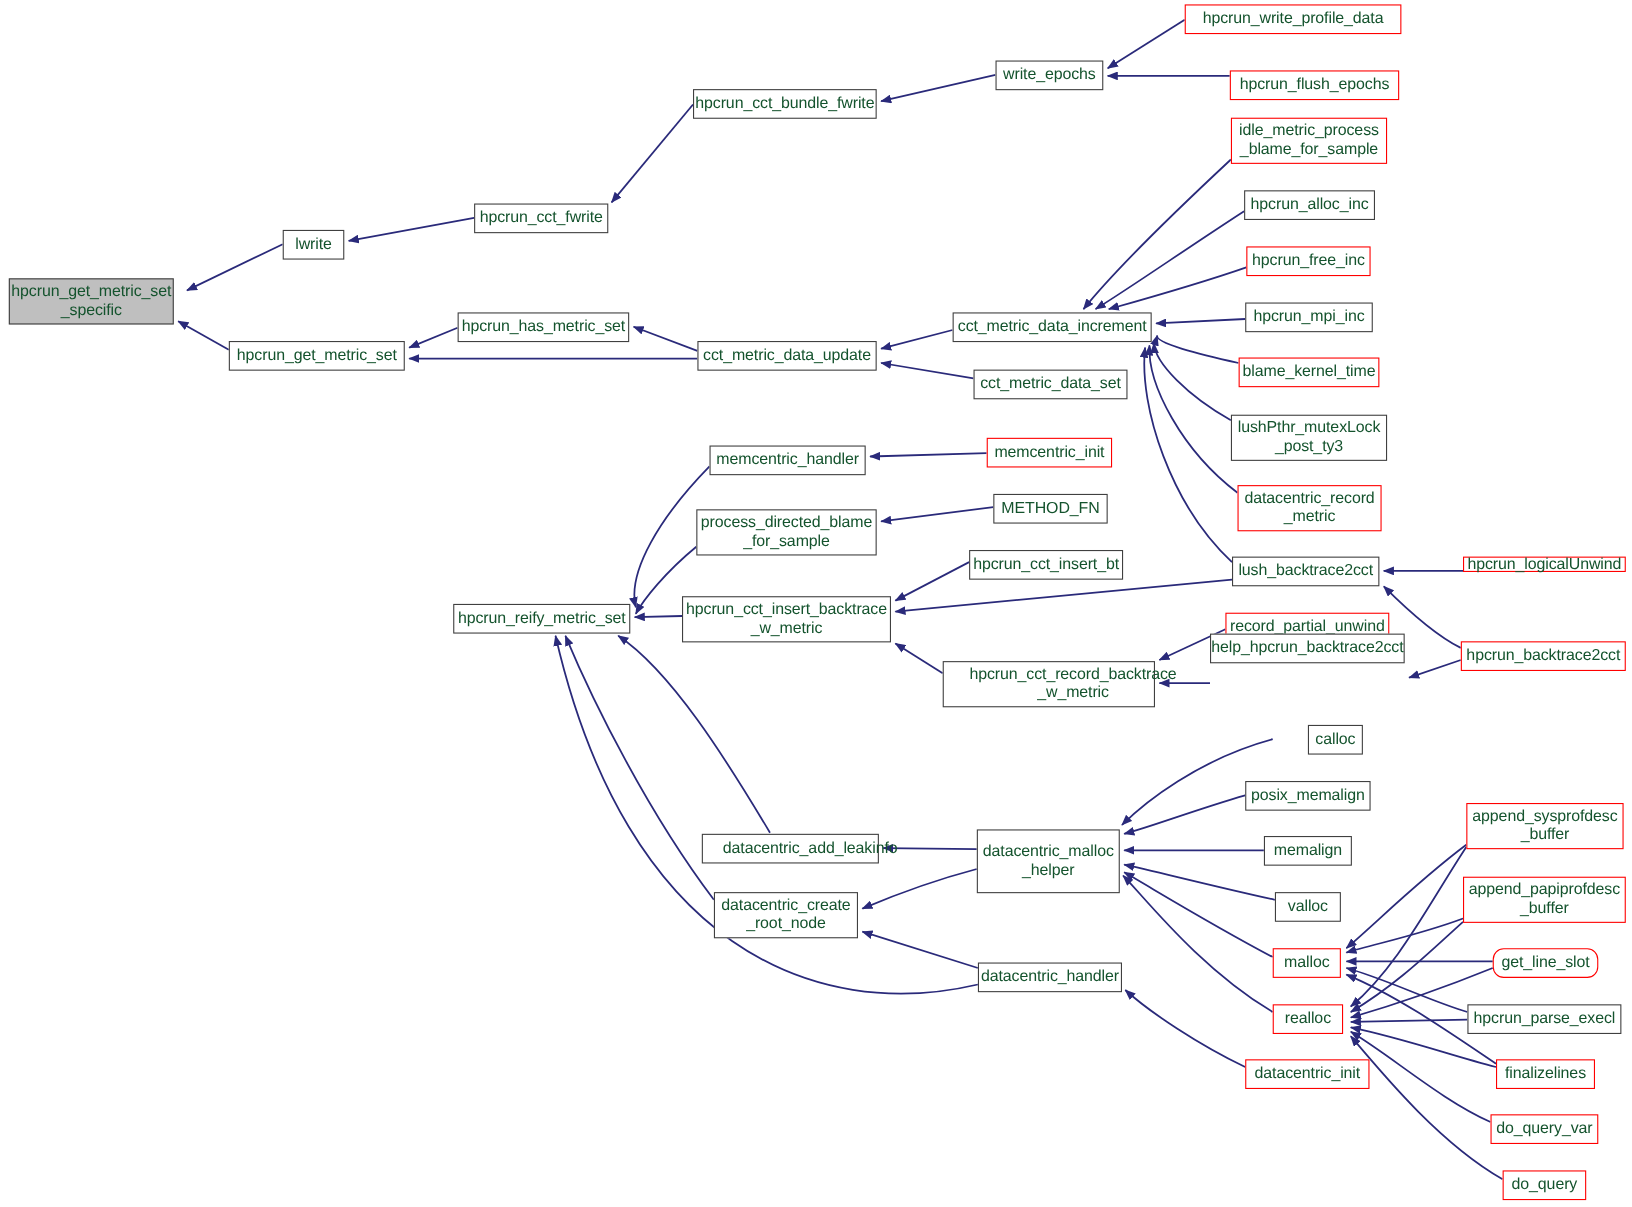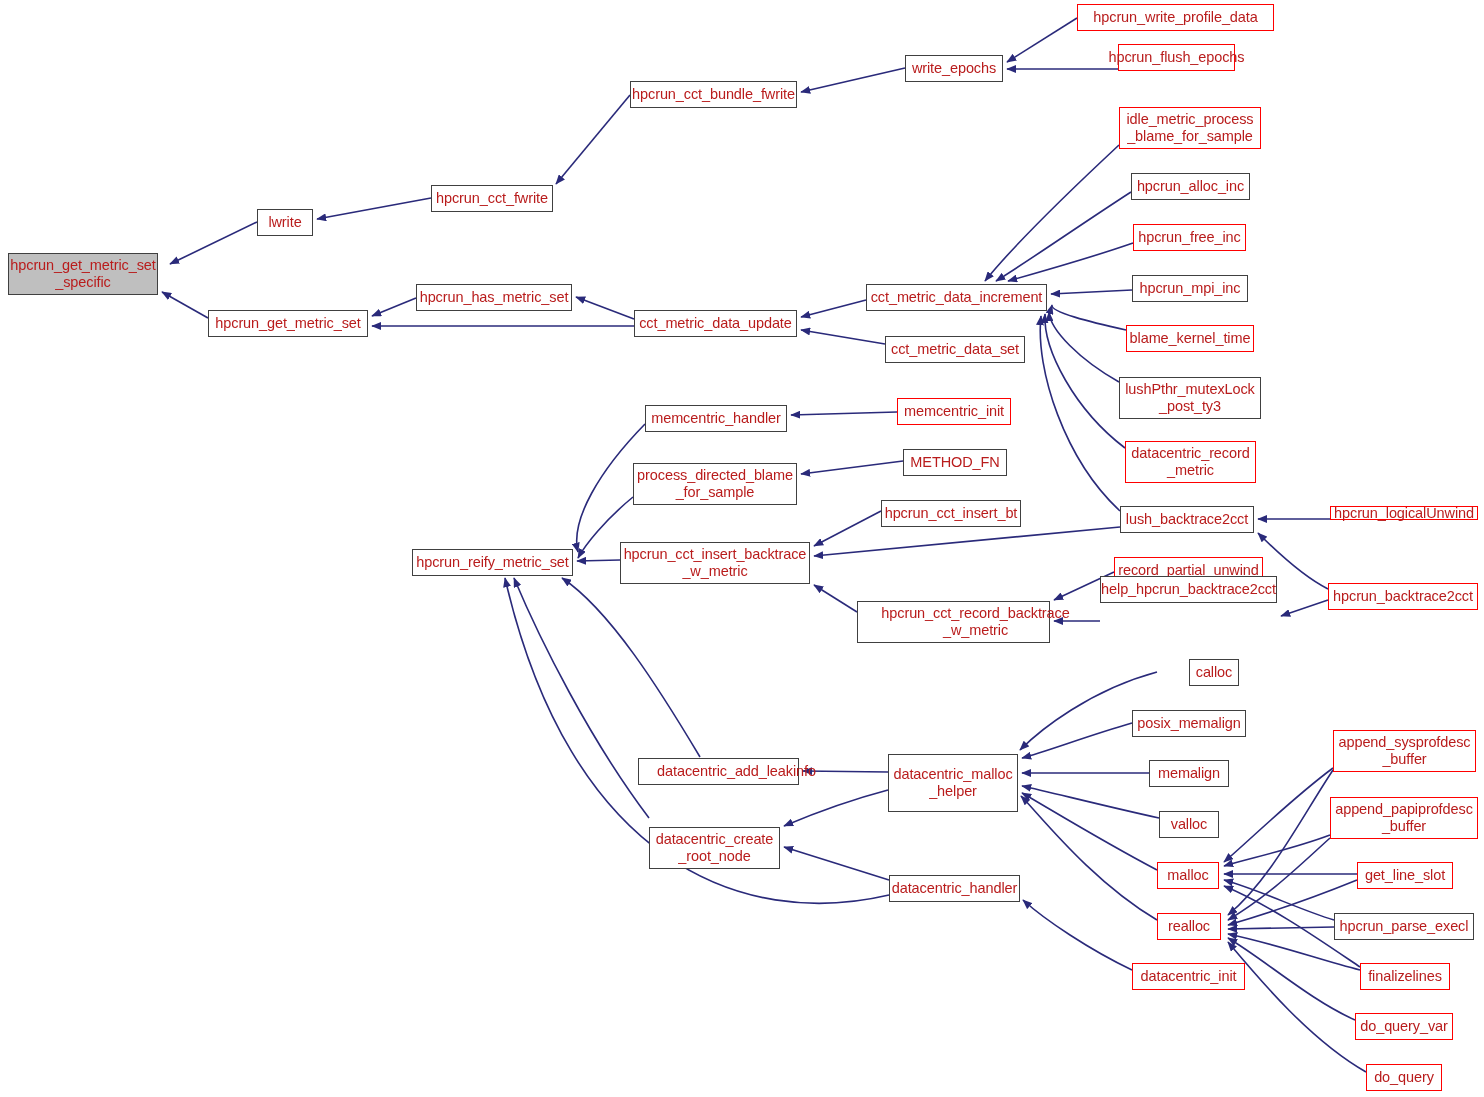--- a/index.html
+++ b/index.html
@@ -25,21 +25,21 @@
     pointer-events: none;
   }
   .node {
     position: absolute;
     box-sizing: border-box;
     display: flex;
     align-items: center;
     justify-content: center;
     text-align: center;
     background: #ffffff;
-    color: #b91c1c;
+    color: #14532d;
     font-size: 14.5px;
     line-height: 17px;
     letter-spacing: -0.1px;
     white-space: pre;
     z-index: 5;
   }
   .node.black  { border: 1.6px solid #404040; }
   .node.red    { border: 1.8px solid #ff0000; }
   .node.root   { border: 1.6px solid #404040; background: #bfbfbf; }
 </style>
@@ -115,21 +115,21 @@
       </g>
   </svg>
   <div id="nodes">
       <div class="node root" style="left: 8px; top: 253px; width: 150px; height: 42px;">hpcrun_get_metric_set
 _specific</div>
       <div class="node black" style="left: 257px; top: 209px; width: 56px; height: 27px;">lwrite</div>
       <div class="node black" style="left: 431px; top: 185px; width: 122px; height: 27px;">hpcrun_cct_fwrite</div>
       <div class="node black" style="left: 630px; top: 81px; width: 167px; height: 27px;">hpcrun_cct_bundle_fwrite</div>
       <div class="node black" style="left: 905px; top: 55px; width: 98px; height: 27px;">write_epochs</div>
       <div class="node red" style="left: 1077px; top: 4px; width: 197px; height: 27px;">hpcrun_write_profile_data</div>
-      <div class="node red" style="left: 1118px; top: 44px; width: 117px; height: 27px;">hpcrun_flush_epochs</div>
+      <div class="node red" style="left: 1118px; top: 64px; width: 154px; height: 27px;">hpcrun_flush_epochs</div>
       <div class="node black" style="left: 208px; top: 310px; width: 160px; height: 27px;">hpcrun_get_metric_set</div>
       <div class="node black" style="left: 416px; top: 284px; width: 156px; height: 27px;">hpcrun_has_metric_set</div>
       <div class="node black" style="left: 634px; top: 310px; width: 163px; height: 27px;">cct_metric_data_update</div>
       <div class="node black" style="left: 866px; top: 284px; width: 181px; height: 27px;">cct_metric_data_increment</div>
       <div class="node black" style="left: 885px; top: 336px; width: 140px; height: 27px;">cct_metric_data_set</div>
       <div class="node red" style="left: 1119px; top: 107px; width: 142px; height: 42px;">idle_metric_process
 _blame_for_sample</div>
       <div class="node black" style="left: 1131px; top: 173px; width: 119px; height: 27px;">hpcrun_alloc_inc</div>
       <div class="node red" style="left: 1133px; top: 224px; width: 113px; height: 27px;">hpcrun_free_inc</div>
       <div class="node black" style="left: 1132px; top: 275px; width: 116px; height: 27px;">hpcrun_mpi_inc</div>
@@ -148,35 +148,35 @@
       <div class="node black" style="left: 620px; top: 542px; width: 190px; height: 42px;">hpcrun_cct_insert_backtrace
 _w_metric</div>
       <div class="node black" style="left: 857px; top: 601px; width: 193px; height: 42px; padding-left: 44px;">hpcrun_cct_record_backtrace
 _w_metric</div>
       <div class="node black" style="left: 1120px; top: 506px; width: 134px; height: 27px;">lush_backtrace2cct</div>
       <div class="node red" style="left: 1330px; top: 506px; width: 148px; height: 14px;">hpcrun_logicalUnwind</div>
       <div class="node red" style="left: 1114px; top: 557px; width: 149px; height: 27px;">record_partial_unwind</div>
       <div class="node red" style="left: 1328px; top: 583px; width: 150px; height: 27px;">hpcrun_backtrace2cct</div>
       <div class="node black" style="left: 1100px; top: 576px; width: 177px; height: 27px;">help_hpcrun_backtrace2cct</div>
       <div class="node black" style="left: 638px; top: 758px; width: 161px; height: 27px; padding-left: 36px;">datacentric_add_leakinfo</div>
-      <div class="node black" style="left: 649px; top: 811px; width: 131px; height: 42px; margin-top: 16px;">datacentric_create
+      <div class="node black" style="left: 649px; top: 811px; width: 131px; height: 42px;">datacentric_create
 _root_node</div>
       <div class="node black" style="left: 889px; top: 875px; width: 131px; height: 27px;">datacentric_handler</div>
       <div class="node black" style="left: 888px; top: 754px; width: 130px; height: 58px;">datacentric_malloc
 _helper</div>
       <div class="node black" style="left: 1189px; top: 659px; width: 50px; height: 27px;">calloc</div>
       <div class="node black" style="left: 1132px; top: 710px; width: 114px; height: 27px;">posix_memalign</div>
       <div class="node black" style="left: 1149px; top: 760px; width: 80px; height: 27px;">memalign</div>
       <div class="node black" style="left: 1159px; top: 811px; width: 60px; height: 27px;">valloc</div>
       <div class="node red" style="left: 1157px; top: 862px; width: 62px; height: 27px;">malloc</div>
       <div class="node red" style="left: 1157px; top: 913px; width: 64px; height: 27px;">realloc</div>
       <div class="node red" style="left: 1132px; top: 963px; width: 113px; height: 27px;">datacentric_init</div>
       <div class="node red" style="left: 1333px; top: 730px; width: 143px; height: 42px;">append_sysprofdesc
 _buffer</div>
       <div class="node red" style="left: 1330px; top: 797px; width: 148px; height: 42px;">append_papiprofdesc
 _buffer</div>
-      <div class="node red" style="left: 1357px; top: 862px; width: 96px; height: 27px;">get_line_slot</div>
+      <div class="node red" style="left: 1357px; top: 862px; width: 96px; height: 27px; border-radius: 10px;">get_line_slot</div>
       <div class="node black" style="left: 1334px; top: 913px; width: 140px; height: 27px;">hpcrun_parse_execl</div>
       <div class="node red" style="left: 1360px; top: 963px; width: 90px; height: 27px;">finalizelines</div>
       <div class="node red" style="left: 1355px; top: 1013px; width: 98px; height: 27px;">do_query_var</div>
       <div class="node red" style="left: 1366px; top: 1064px; width: 76px; height: 27px;">do_query</div>
     </div>
 </div>
 
 </body></html>

